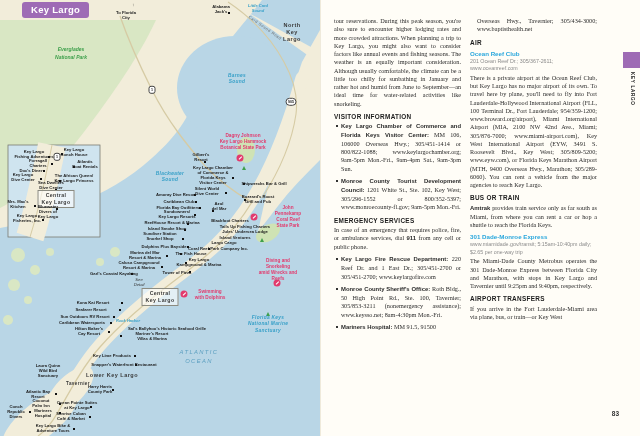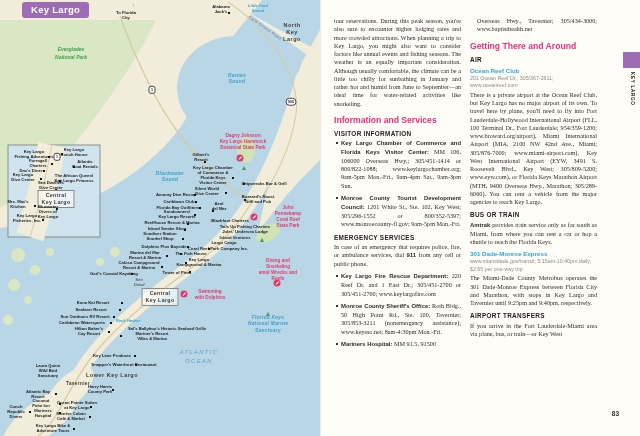--- a/index.html
+++ b/index.html
@@ -279,33 +279,31 @@
         <div class="shield" style="left: 152px; top: 90px;">1</div>
         <div class="shield" style="left: 57px; top: 157px;">1</div>
         <div class="shield oval" style="left: 291px; top: 102px;">905</div>
       </div>
   </div>
 
   <div class="text-page">
     <div class="cols">
       <div class="col" id="col1">
           <p class="para">tour reservations. During this peak season, you're also sure to encounter higher lodging rates and more crowded attractions. When planning a trip to Key Largo, you might also want to consider factors like annual events and fishing seasons. The weather is an equally important consideration. Although usually comfortable, the climate can be a little too chilly for sunbathing in January and rather hot and humid from June to September—an ideal time for water-related activities like snorkeling.</p>
-          <div class="h1">Information and Services</div>
           <div class="h2">VISITOR INFORMATION</div>
           <p class="bullet"><b>Key Largo Chamber of Commerce and Florida Keys Visitor Center: </b>MM 106, 106000 Overseas Hwy.; 305/451-1414 or 800/822-1088; www.keylargochamber.org; 9am-5pm Mon.-Fri., 9am-4pm Sat., 9am-3pm Sun.</p>
           <p class="bullet"><b>Monroe County Tourist Development Council: </b>1201 White St., Ste. 102, Key West; 305/296-1552 or 800/352-5397; www.monroecounty-fl.gov; 9am-5pm Mon.-Fri.</p>
           <div class="h2">EMERGENCY SERVICES</div>
           <p class="para">In case of an emergency that requires police, fire, or ambulance services, dial <b>911</b> from any cell or public phone.</p>
           <p class="bullet"><b>Key Largo Fire Rescue Department: </b>220 Reef Dr. and 1 East Dr.; 305/451-2700 or 305/451-2700; www.keylargofire.com</p>
           <p class="bullet"><b>Monroe County Sheriff's Office: </b>Roth Bldg., 50 High Point Rd., Ste. 100, Tavernier; 305/853-3211 (nonemergency assistance); www.keysso.net; 8am-4:30pm Mon.-Fri.</p>
           <p class="bullet"><b>Mariners Hospital: </b>MM 91.5, 91500</p>
         </div>
       <div class="col" id="col2">
           <p class="para cont">Overseas Hwy., Tavernier; 305/434-3000; www.baptisthealth.net</p>
-          <div class="h1">Getting There and Around</div>
           <div class="h2">AIR</div>
           <div class="h3">Ocean Reef Club</div>
           <div class="contact">201 Ocean Reef Dr.; 305/367-2611; www.oceanreef.com</div>
           <p class="para">There is a private airport at the Ocean Reef Club, but Key Largo has no major airport of its own. To travel here by plane, you'll need to fly into Fort Lauderdale-Hollywood International Airport (FLL, 100 Terminal Dr., Fort Lauderdale; 954/359-1200; www.broward.org/airport), Miami International Airport (MIA, 2100 NW 42nd Ave., Miami; 305/876-7000; www.miami-airport.com), Key West International Airport (EYW, 3491 S. Roosevelt Blvd., Key West; 305/809-5200; www.eyw.com), or Florida Keys Marathon Airport (MTH, 9400 Overseas Hwy., Marathon; 305/289-6060). You can rent a vehicle from the major agencies to reach Key Largo.</p>
           <div class="h2">BUS OR TRAIN</div>
           <p class="para"><b>Amtrak</b> provides train service only as far south as Miami, from where you can rent a car or hop a shuttle to reach the Florida Keys.</p>
           <div class="h3">301 Dade-Monroe Express</div>
           <div class="contact">www.miamidade.gov/transit; 5:15am-10:40pm daily; $2.65 per one-way trip</div>
           <p class="para">The Miami-Dade County Metrobus operates the 301 Dade-Monroe Express between Florida City and Marathon, with stops in Key Largo and Tavernier until 9:25pm and 9:40pm, respectively.</p>
           <div class="h2">AIRPORT TRANSFERS</div>

